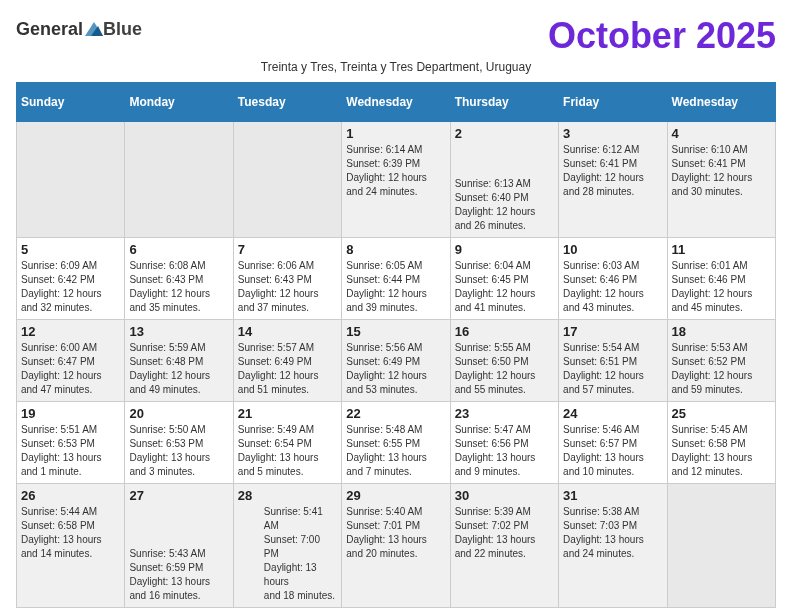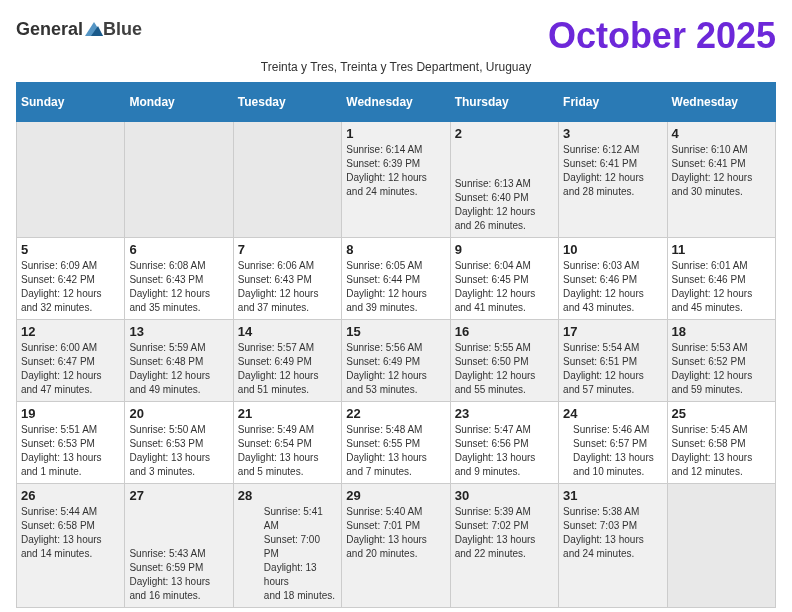--- a/index.html
+++ b/index.html
@@ -298,21 +298,21 @@
         </td>
         <td>
           <div class="day-number">23</div>
           <div class="day-info" style="white-space: pre-line;">Sunrise: 5:47 AM
 Sunset: 6:56 PM
 Daylight: 13 hours
 and 9 minutes.</div>
         </td>
         <td>
           <div class="day-number">24</div>
-          <div class="day-info" style="white-space: pre-line; margin-left: 10px;">Sunrise: 5:46 AM
+          <div class="day-info" style="white-space: pre-line;">Sunrise: 5:46 AM
 Sunset: 6:57 PM
 Daylight: 13 hours
 and 10 minutes.</div>
         </td>
         <td>
           <div class="day-number">25</div>
           <div class="day-info" style="white-space: pre-line;">Sunrise: 5:45 AM
 Sunset: 6:58 PM
 Daylight: 13 hours
 and 12 minutes.</div>

